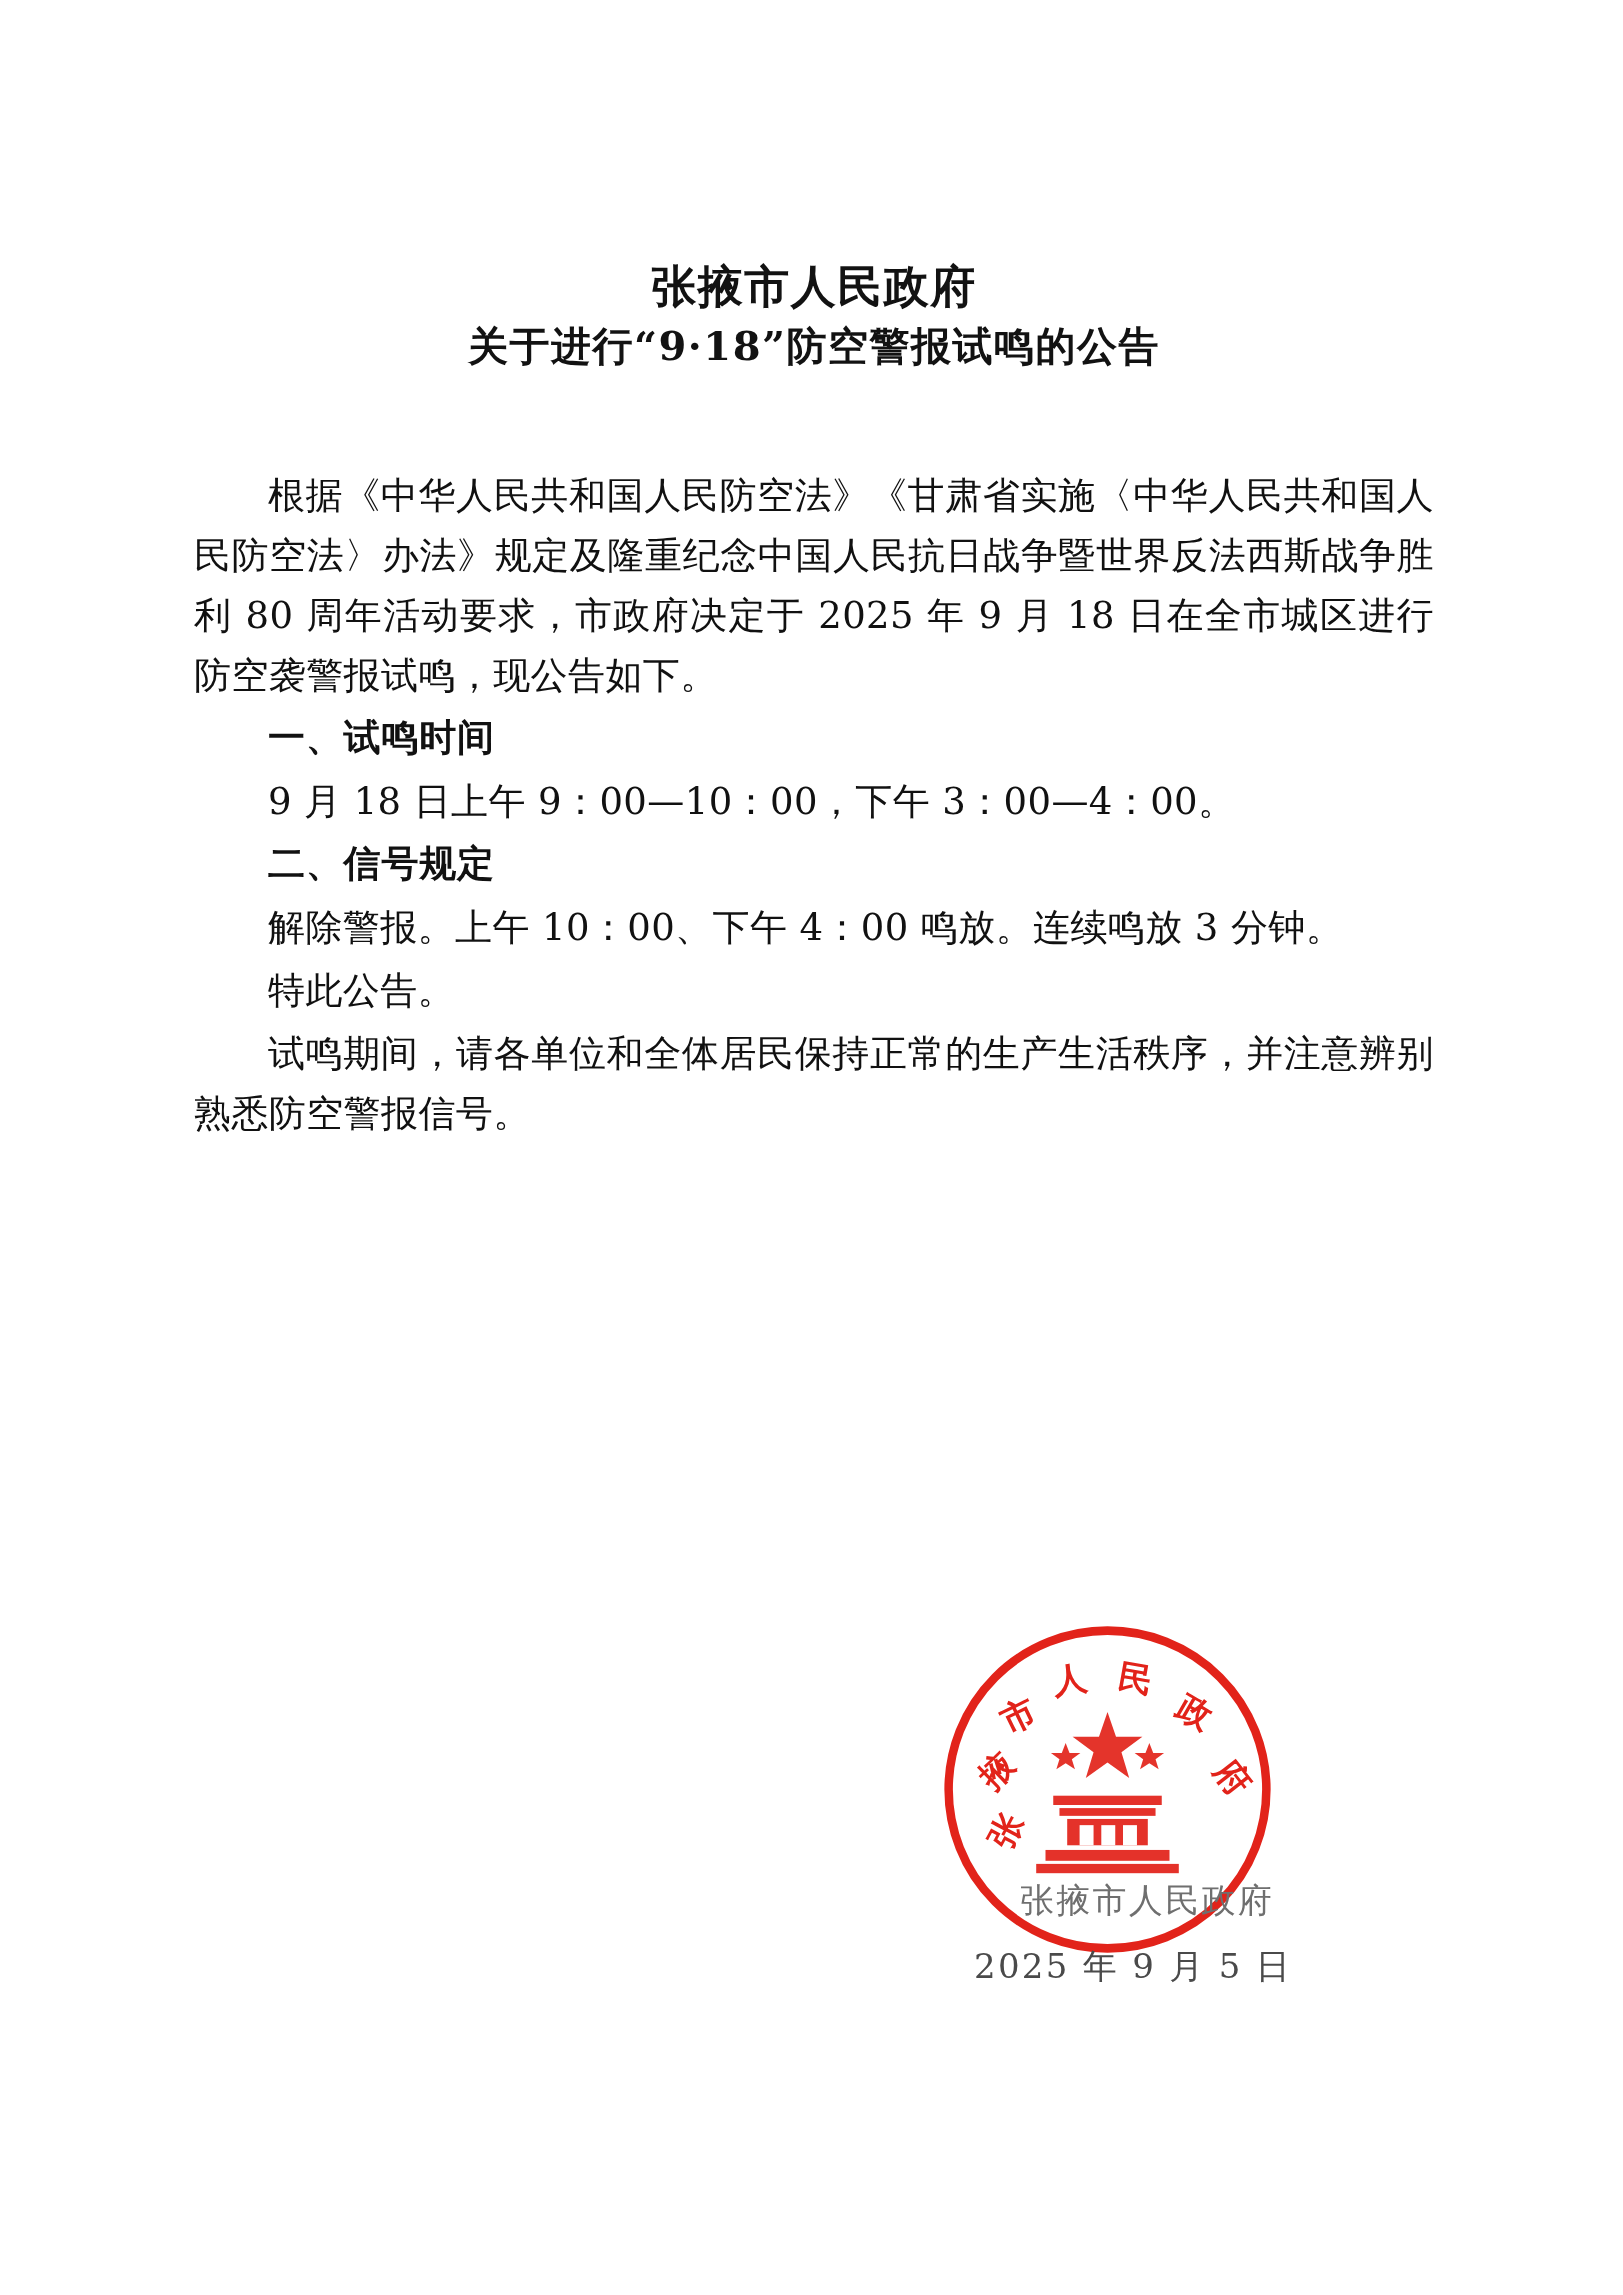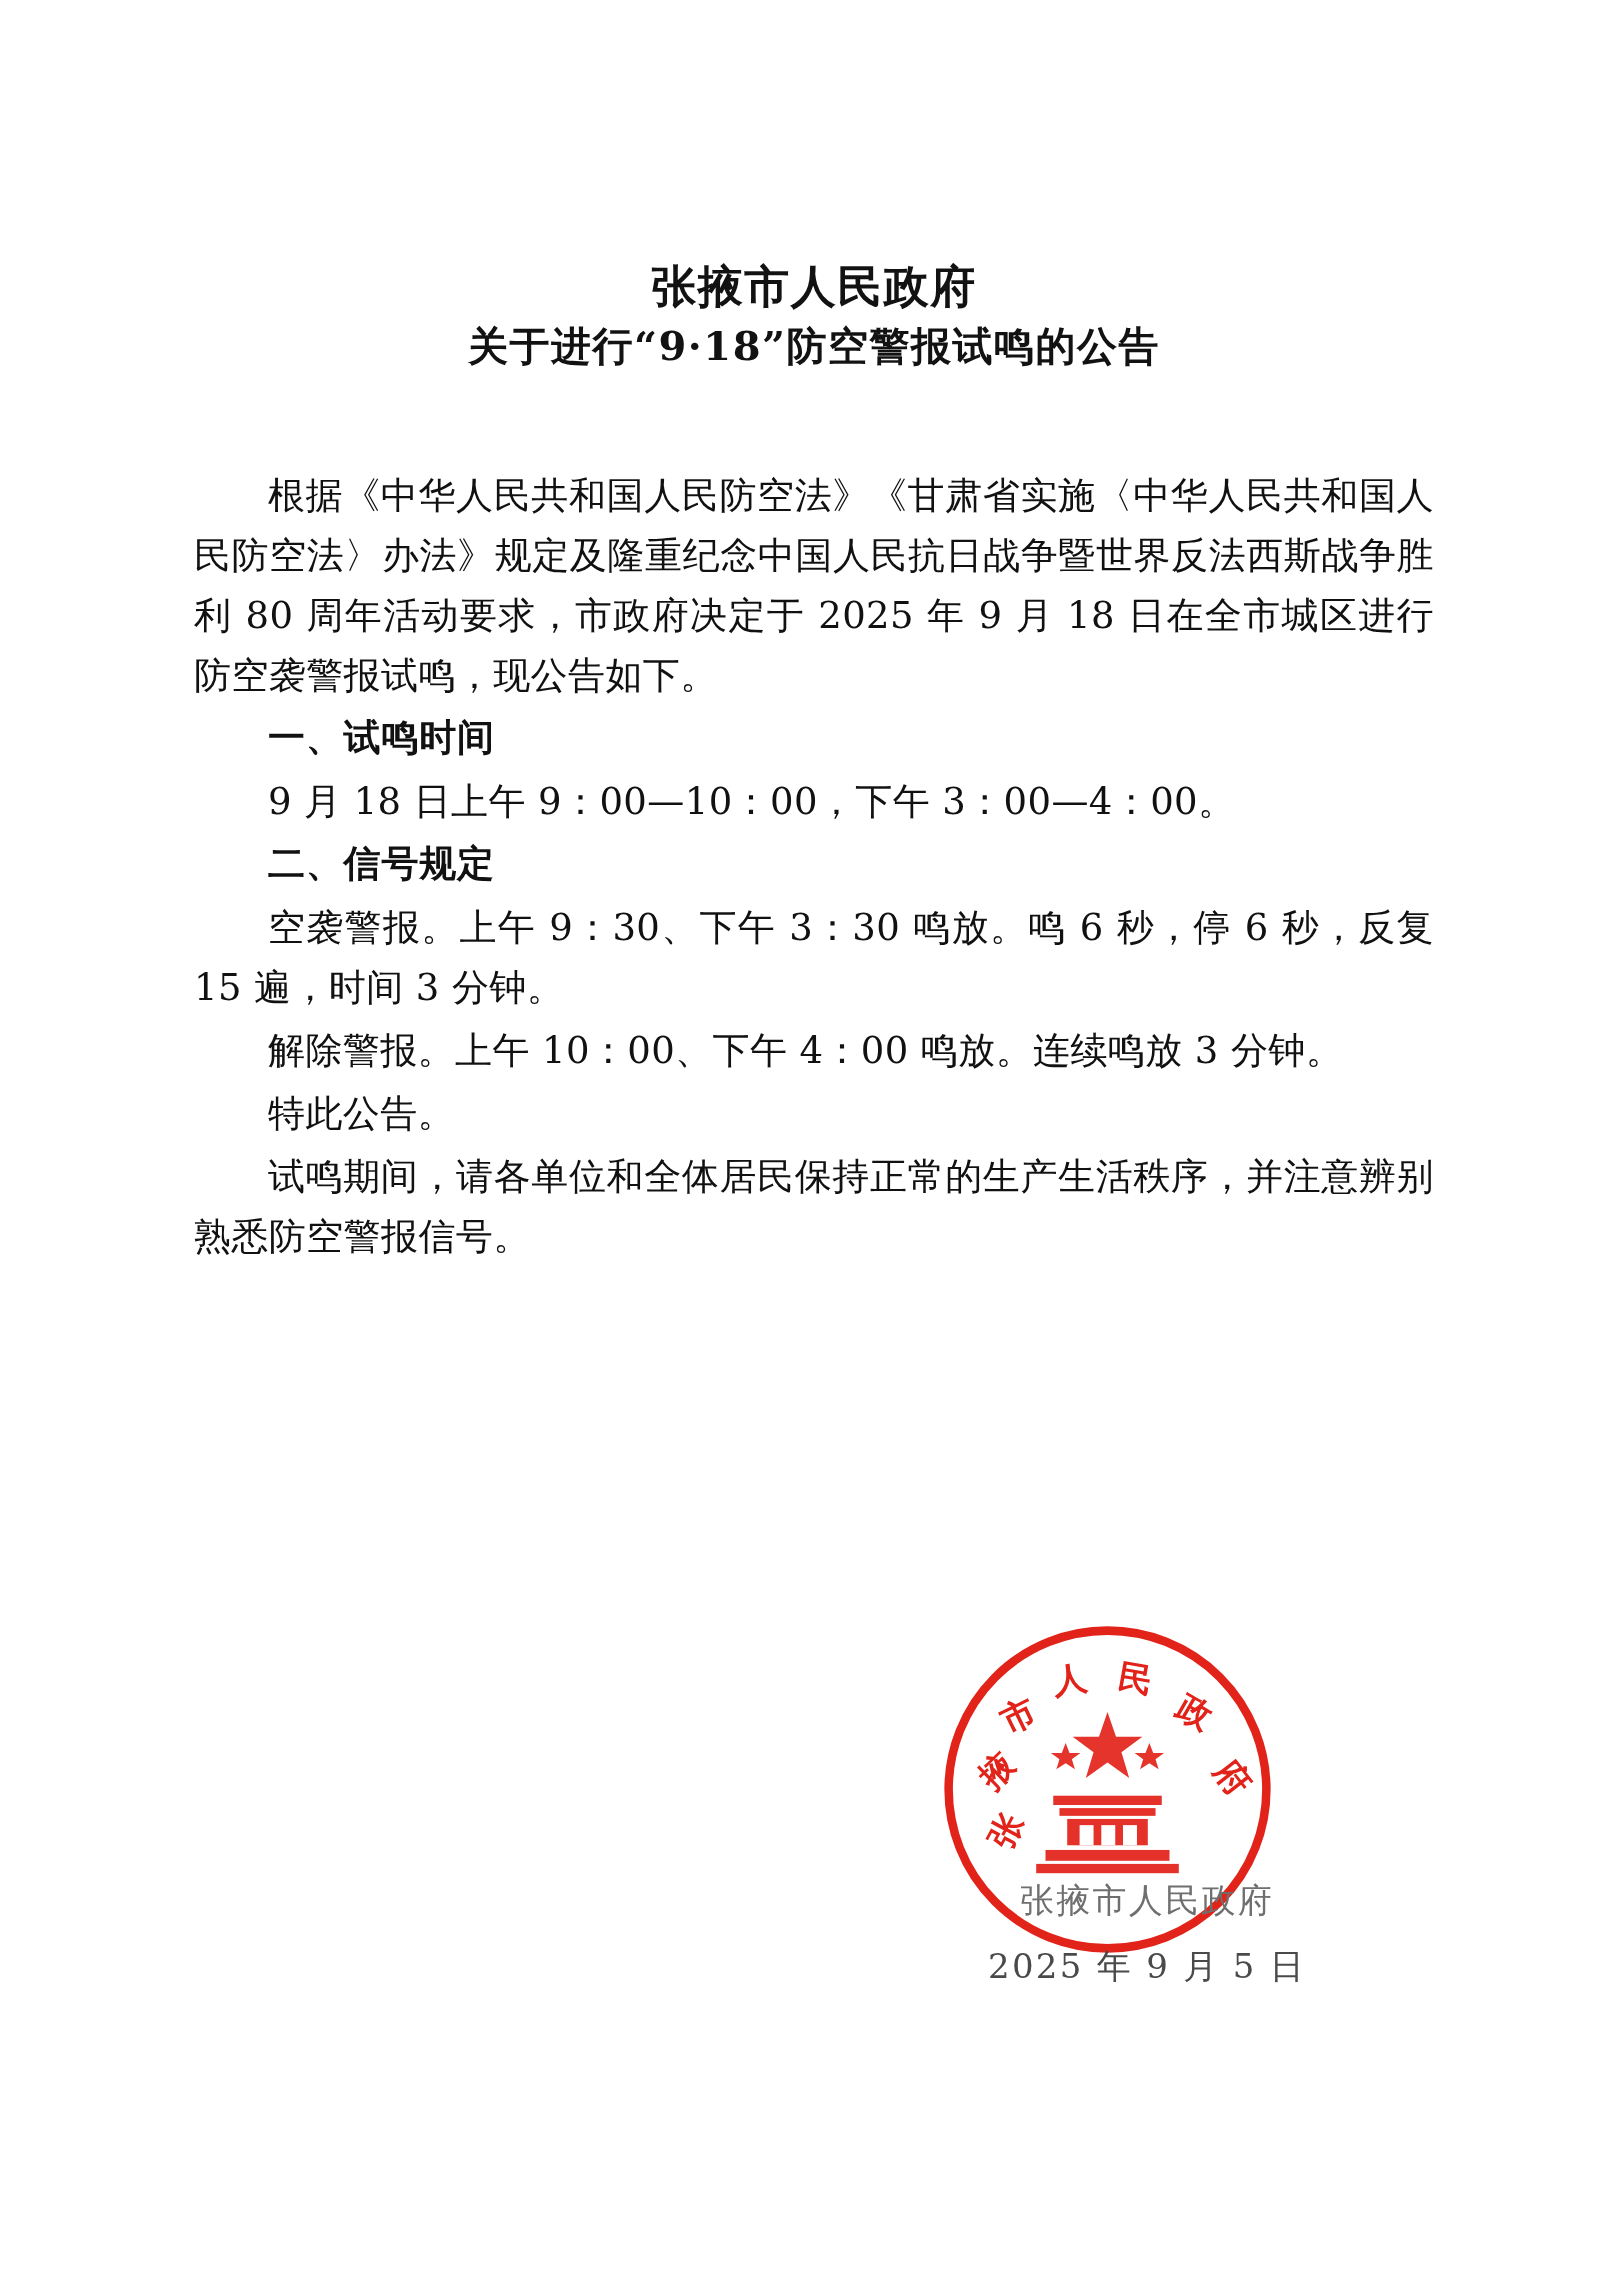--- a/index.html
+++ b/index.html
@@ -99,21 +99,21 @@
     top: 256px;
     width: 364px;
     text-align: center;
     font-size: 34px;
     color: #6f6f6f;
     letter-spacing: 2.3px;
     line-height: 1.5;
   }
   .sign-date {
     position: absolute;
-    left: 74px;
+    left: 60px;
     top: 325px;
     width: 364px;
     text-align: center;
     font-size: 34px;
     color: #4a4a4a;
     letter-spacing: 2.3px;
   }
 </style>
 </head>
 <body>
@@ -126,21 +126,20 @@
       <div class="title-line title-line-1">张掖市人民政府</div>
       <div class="title-line title-line-2">关于进行“9·18”防空警报试鸣的公告</div>
     </div>
 
     <p class="para indent">根据《中华人民共和国人民防空法》《甘肃省实施〈中华人民共和国人民防空法〉办法》规定及隆重纪念中国人民抗日战争暨世界反法西斯战争胜利 80 周年活动要求，市政府决定于 2025 年 9 月 18 日在全市城区进行防空袭警报试鸣，现公告如下。</p>
 
     <h2 class="section-heading">一、试鸣时间</h2>
     <p class="para indent">9 月 18 日上午 9：00—10：00，下午 3：00—4：00。</p>
 
     <h2 class="section-heading">二、信号规定</h2>
-    <p class="para indent">空袭警报。上午 9：30、下午 3：30 鸣放。鸣 6 秒，停 6 秒，反复 15 遍，时间 3 分钟。</p>
     <p class="para indent">解除警报。上午 10：00、下午 4：00 鸣放。连续鸣放 3 分钟。</p>
 
     <p class="para indent">特此公告。</p>
     <p class="para indent">试鸣期间，请各单位和全体居民保持正常的生产生活秩序，并注意辨别熟悉防空警报信号。</p>
 
   </div>
 
   <div class="stamp-area">
 
     <div class="seal">

